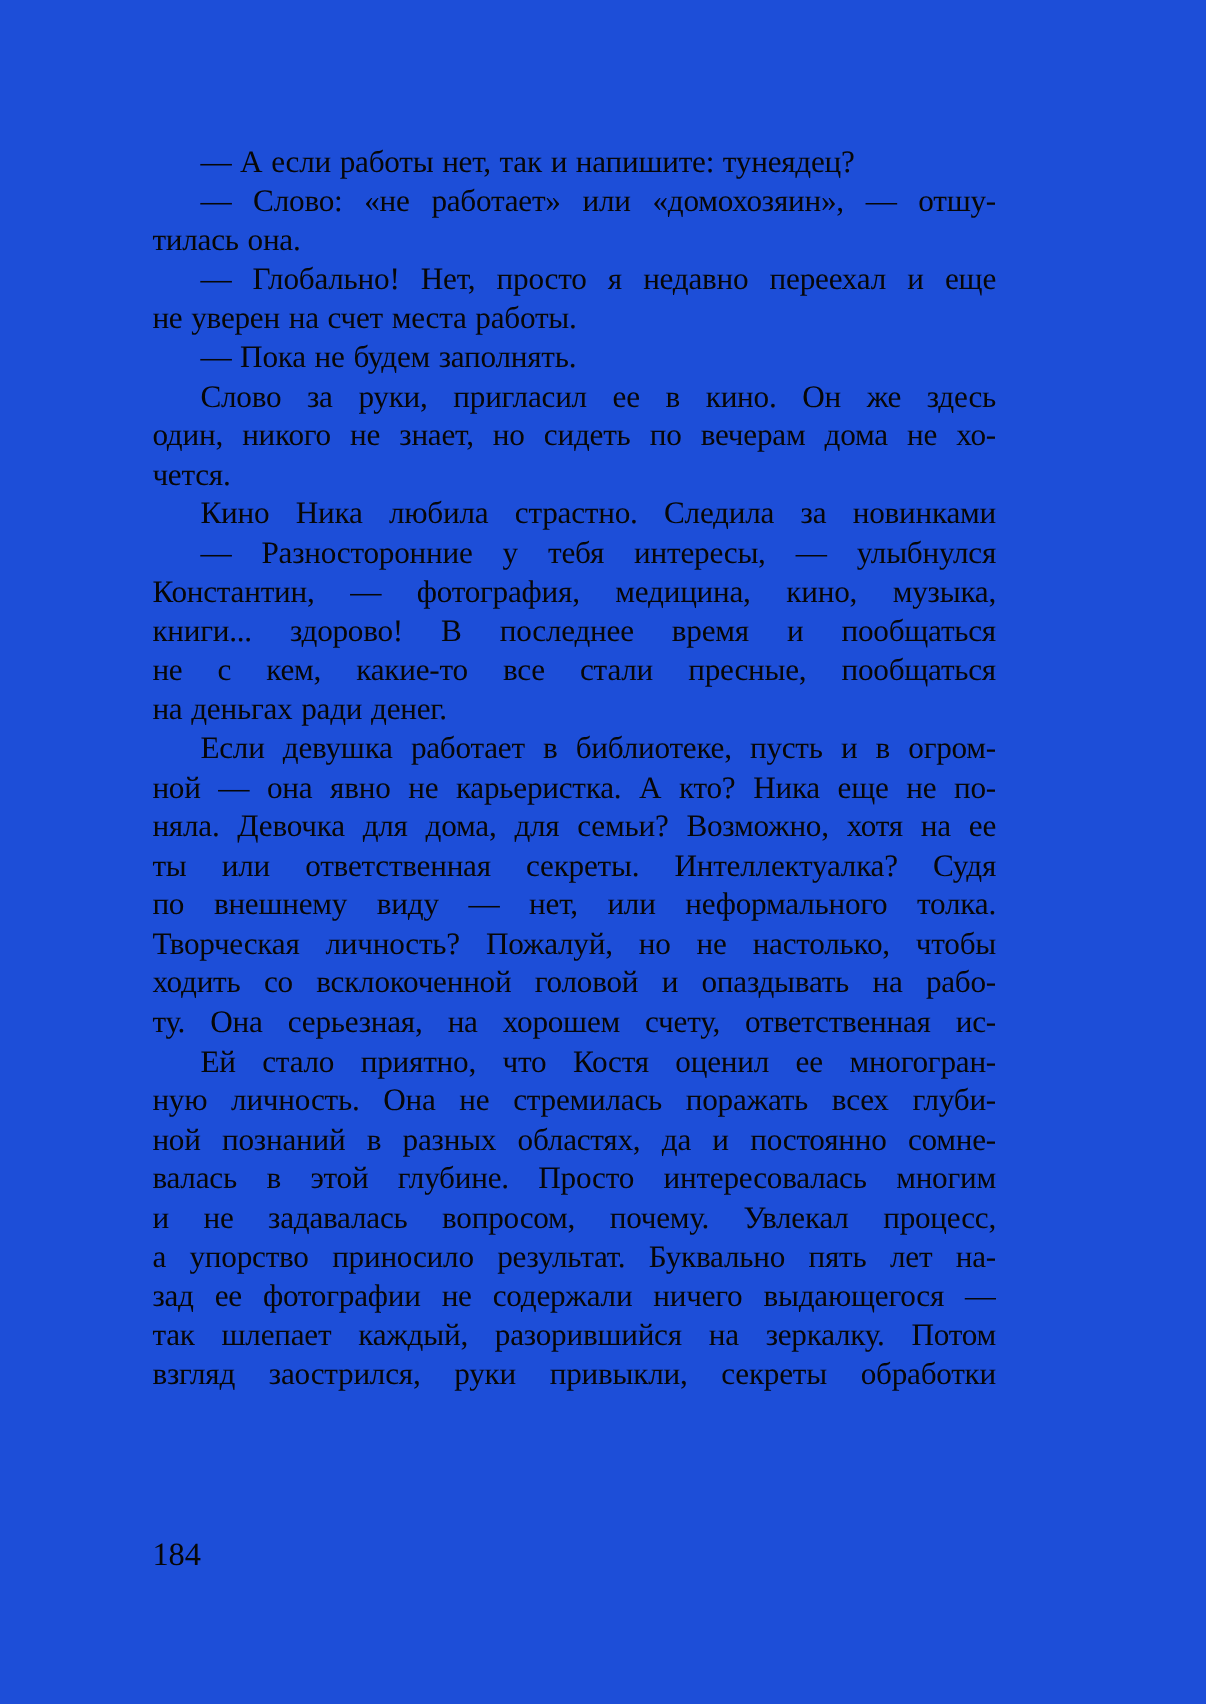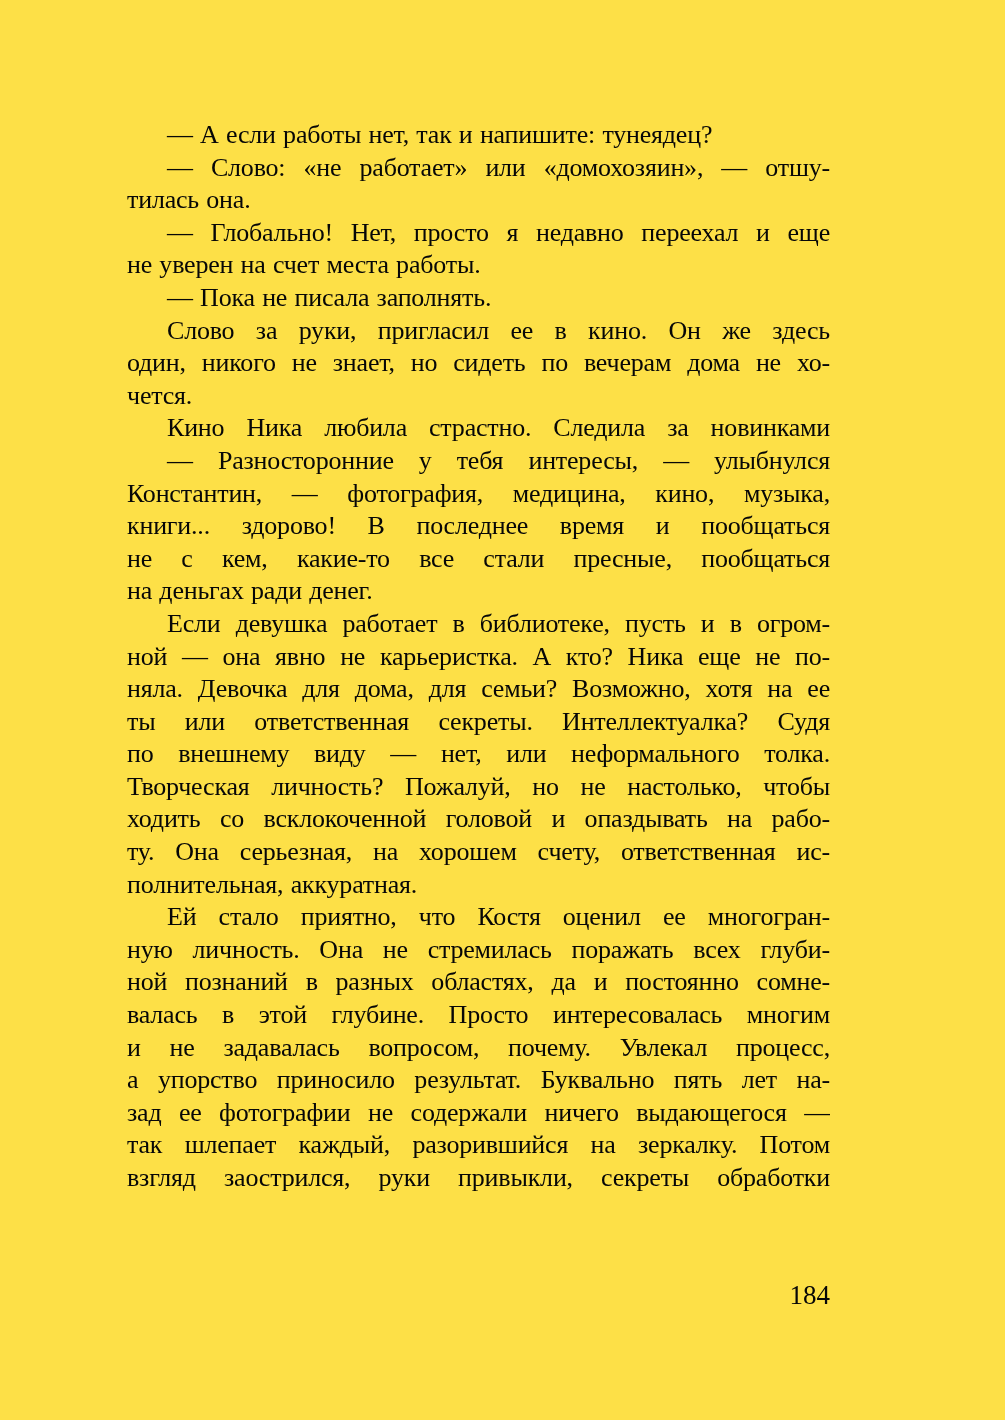--- a/index.html
+++ b/index.html
@@ -10,21 +10,21 @@
   body {
     width: 1005px;
     height: 1420px;
     position: relative;
     font-family: "Liberation Serif", serif;
     color: #070707;
   }
   .book-page {
     position: absolute;
     inset: 0;
-    background: #fde047;
+    background: #1d4ed8;
     overflow: hidden;
   }
   .text-block {
     position: absolute;
     left: 127px;
     top: 119px;
     width: 703px;
   }
   .paragraph {
     margin: 0;
@@ -46,21 +46,21 @@
   }
   .line.endline {
     text-align: left;
     text-align-last: left;
   }
   .page-number {
     position: absolute;
     left: 127px;
     top: 1279px;
     width: 703px;
-    text-align: right;
+    text-align: left;
     font-size: 27px;
     line-height: 33px;
   }
 </style>
 </head>
 <body>
 
 <div class="book-page">
   <div class="text-block">
       <div class="paragraph">
@@ -68,21 +68,21 @@
       </div>
       <div class="paragraph">
         <div class="line first">— Слово: «не работает» или «домохозяин», — отшу-</div>
         <div class="line endline">тилась она.</div>
       </div>
       <div class="paragraph">
         <div class="line first">— Глобально! Нет, просто я недавно переехал и еще</div>
         <div class="line endline">не уверен на счет места работы.</div>
       </div>
       <div class="paragraph">
-        <div class="line first endline">— Пока не писала заполнять.</div>
+        <div class="line first endline">— Пока не будем заполнять.</div>
       </div>
       <div class="paragraph">
         <div class="line first">Слово за руки, пригласил ее в кино. Он же здесь</div>
         <div class="line">один, никого не знает, но сидеть по вечерам дома не хо-</div>
         <div class="line endline">чется.</div>
       </div>
       <div class="paragraph">
         <div class="line first">Кино Ника любила страстно. Следила за новинками</div>
       </div>
       <div class="paragraph">
@@ -94,21 +94,20 @@
       </div>
       <div class="paragraph">
         <div class="line first">Если девушка работает в библиотеке, пусть и в огром-</div>
         <div class="line">ной — она явно не карьеристка. А кто? Ника еще не по-</div>
         <div class="line">няла. Девочка для дома, для семьи? Возможно, хотя на ее</div>
         <div class="line">ты или ответственная секреты. Интеллектуалка? Судя</div>
         <div class="line">по внешнему виду — нет, или неформального толка.</div>
         <div class="line">Творческая личность? Пожалуй, но не настолько, чтобы</div>
         <div class="line">ходить со всклокоченной головой и опаздывать на рабо-</div>
         <div class="line">ту. Она серьезная, на хорошем счету, ответственная ис-</div>
-        <div class="line endline">полнительная, аккуратная.</div>
       </div>
       <div class="paragraph">
         <div class="line first">Ей стало приятно, что Костя оценил ее многогран-</div>
         <div class="line">ную личность. Она не стремилась поражать всех глуби-</div>
         <div class="line">ной познаний в разных областях, да и постоянно сомне-</div>
         <div class="line">валась в этой глубине. Просто интересовалась многим</div>
         <div class="line">и не задавалась вопросом, почему. Увлекал процесс,</div>
         <div class="line">а упорство приносило результат. Буквально пять лет на-</div>
         <div class="line">зад ее фотографии не содержали ничего выдающегося —</div>
         <div class="line">так шлепает каждый, разорившийся на зеркалку. Потом</div>

